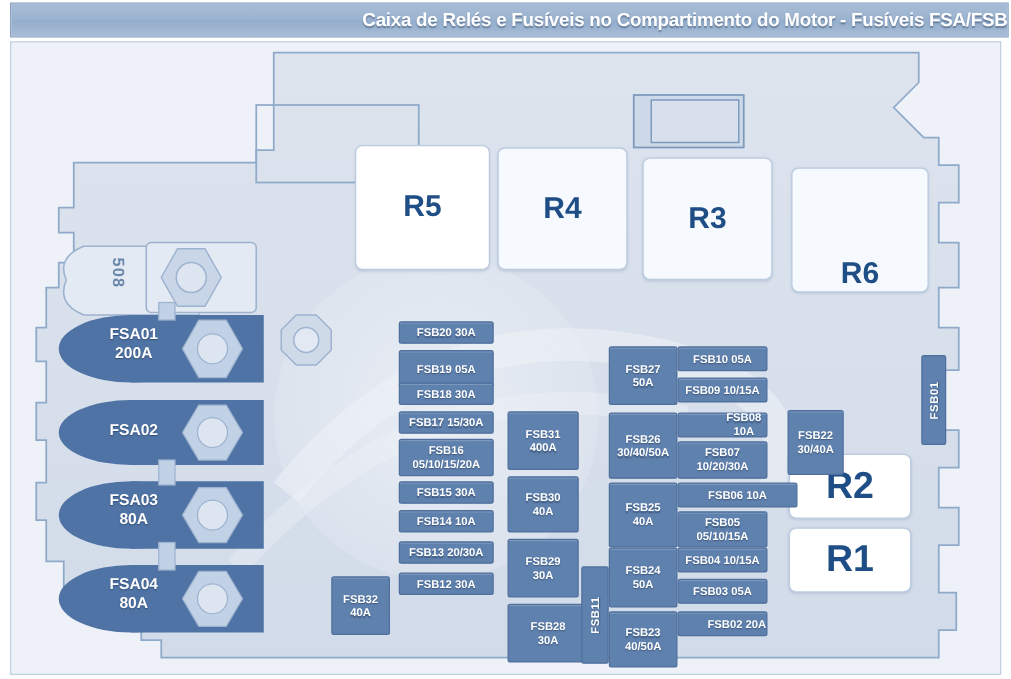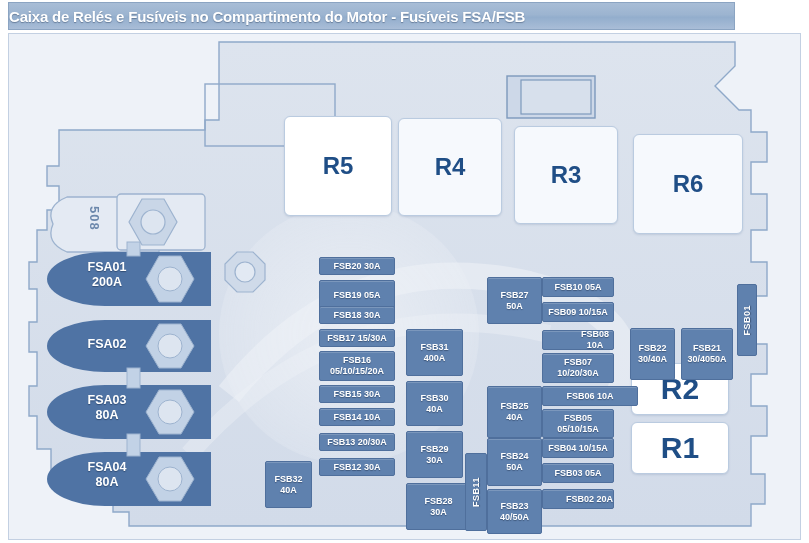--- a/index.html
+++ b/index.html
@@ -6,25 +6,26 @@
   body{
     width:809px;height:543px;
     background:#ffffff;
     font-family:"Liberation Sans", sans-serif;
     overflow:hidden;
   }
   #root{position:relative;width:809px;height:543px;}
 
   
   .titlebar{
-    position:absolute;left:8px;top:2px;width:727px;height:28px;
+    position:absolute;left:8px;top:2px;width:799px;height:28px;
     background:linear-gradient(to bottom,#a8bdd6 0%,#9cb4d0 45%,#93aecd 55%,#a9bdd7 100%);
     border:1px solid #8ba4c2;
-    display:flex;align-items:center;justify-content:flex-start;
-    box-sizing:border-box;
+    display:flex;align-items:center;justify-content:flex-end;
+    box-sizing:border-box;
+    padding-left:48px;
   }
   .titlebar span{
     color:#ffffff;font-size:15px;font-weight:bold;
     letter-spacing:-0.2px;
     text-shadow:0 1px 1px rgba(60,80,110,.55);
     white-space:nowrap;
   }
 
   
   .panel{
@@ -224,21 +225,21 @@
 
     <div class="relay" style="left:275px;top:82px;width:108px;height:100px;">
       <span>R5</span>
     </div>
     <div class="relay tint" style="left:389px;top:84px;width:104px;height:98px;">
       <span>R4</span>
     </div>
     <div class="relay tint" style="left:505px;top:92px;width:104px;height:98px;">
       <span>R3</span>
     </div>
-    <div class="relay tint" style="left:624px;top:100px;width:110px;height:100px;">
+    <div class="relay tint" style="left:624px;top:100px;width:110px;height:100px;align-items:flex-end;">
       <span>R6</span>
     </div>
     <div class="relay small" style="left:622px;top:329px;width:98px;height:52px;">
       <span>R2</span>
     </div>
     <div class="relay small" style="left:622px;top:388px;width:98px;height:52px;">
       <span>R1</span>
     </div>
 
     <div class="fuse" style="left:310px;top:223px;width:76px;height:18px;">
@@ -288,20 +289,24 @@
     </div>
 
     <div class="fuse-v" style="left:456px;top:419px;width:22px;height:78px;">
       <span>FSB11</span>
     </div>
 
     <div class="fuse" style="left:478px;top:243px;width:55px;height:47px;">
       <span>FSB27</span>
       <span class="l2">50A</span>
     </div>
+    <div class="fuse" style="left:478px;top:296px;width:55px;height:53px;">
+      <span>FSB26</span>
+      <span class="l2">30/40/50A</span>
+    </div>
     <div class="fuse" style="left:478px;top:352px;width:55px;height:52px;">
       <span>FSB25</span>
       <span class="l2">40A</span>
     </div>
     <div class="fuse" style="left:478px;top:404px;width:55px;height:48px;">
       <span>FSB24</span>
       <span class="l2">50A</span>
     </div>
     <div class="fuse" style="left:478px;top:455px;width:55px;height:45px;">
       <span>FSB23</span>
@@ -335,24 +340,20 @@
       <span>FSB03 05A</span>
     </div>
     <div class="fuse" style="left:533px;top:455px;width:72px;height:20px;align-items:flex-end;">
       <span>FSB02 20A</span>
     </div>
 
     <div class="fuse" style="left:621px;top:294px;width:45px;height:52px;">
       <span>FSB22</span>
       <span class="l2">30/40A</span>
     </div>
-    <div class="fuse" style="left:672px;top:294px;width:52px;height:52px;">
-      <span>FSB21</span>
-      <span class="l2">30/4050A</span>
-    </div>
 
     <div class="fuse-v" style="left:728px;top:250px;width:20px;height:72px;">
       <span>FSB01</span>
     </div>
 
     <div class="fuse" style="left:256px;top:427px;width:47px;height:47px;">
       <span>FSB32</span>
       <span class="l2">40A</span>
     </div>
 

